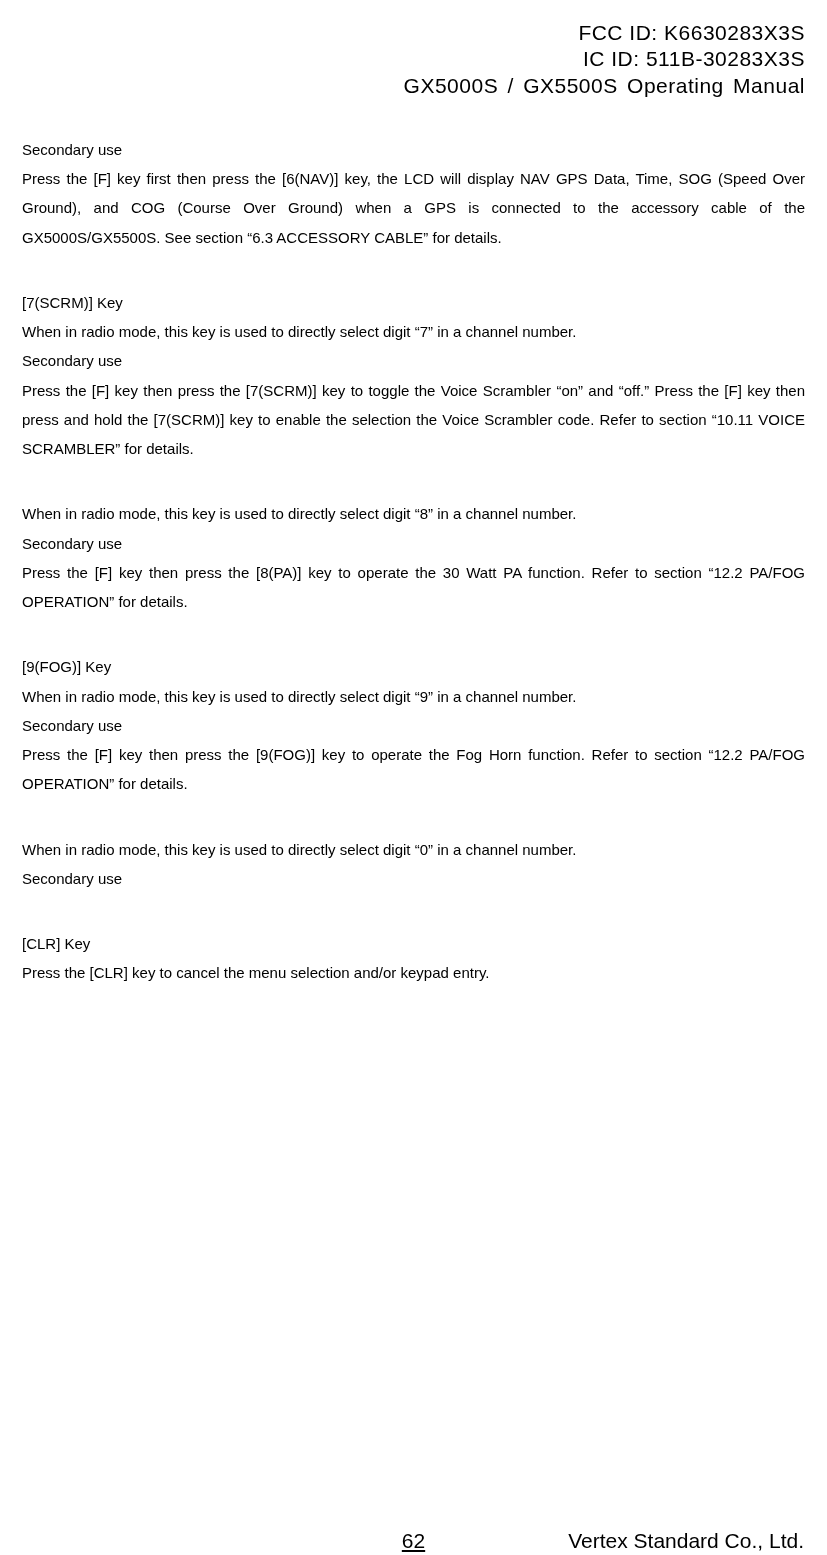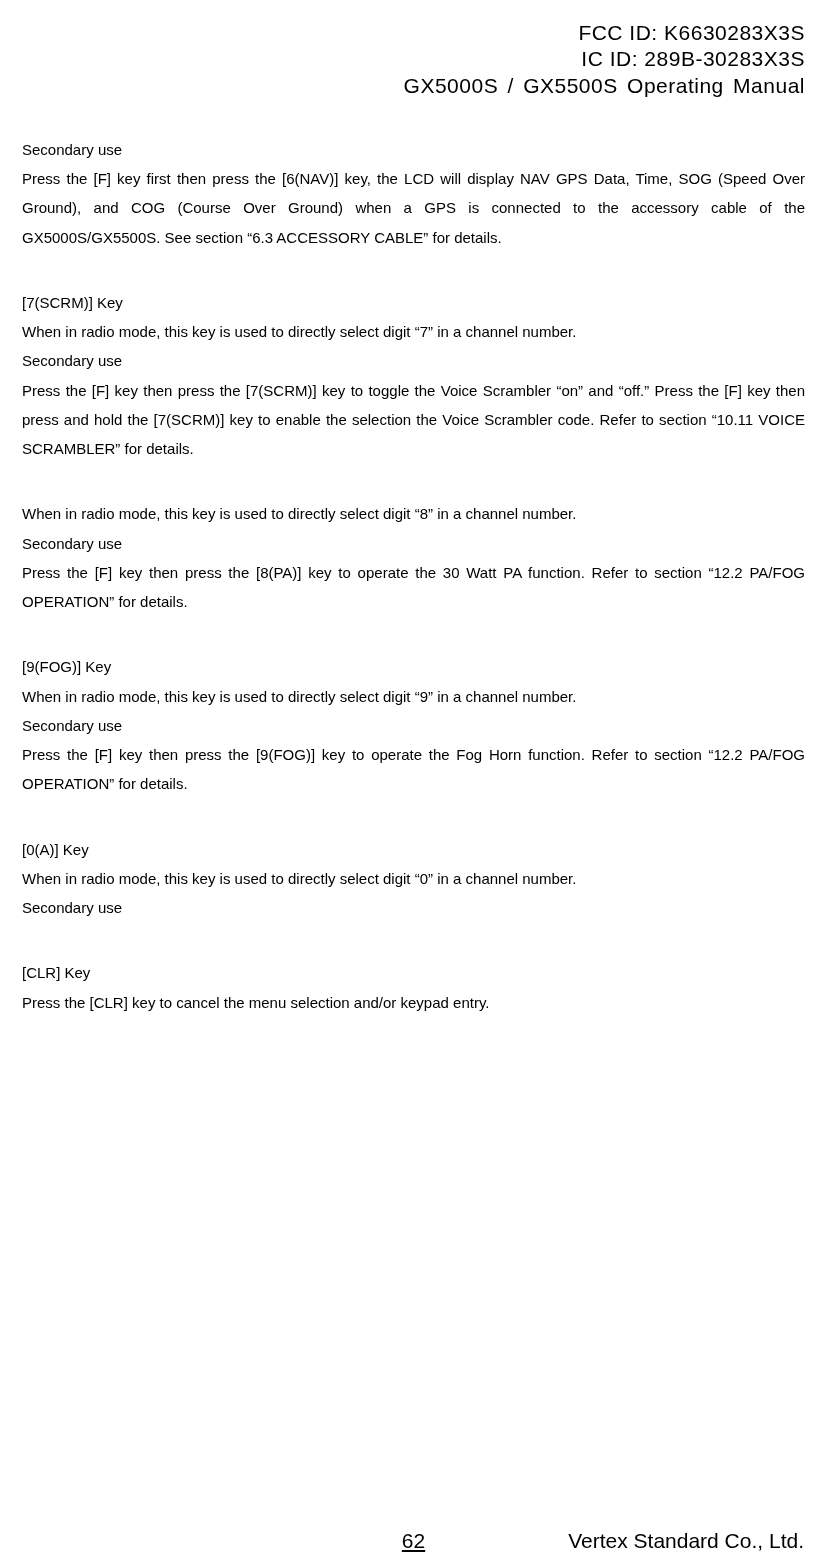--- a/index.html
+++ b/index.html
@@ -64,21 +64,21 @@
     right: 1px;
   }
 </style>
 </head>
 <body>
 
 <div class="page">
 
   <div class="header">
     <span class="header-line">FCC ID: K6630283X3S</span>
-    <span class="header-line">IC ID: 289B-30283X3S</span>
+    <span class="header-line">IC ID: 511B-30283X3S</span>
     <span class="header-line model">GX5000S / GX5500S  Operating Manual</span>
   </div>
 
   <div class="body">
 
     <div class="section">
       <p class="para">Secondary use</p>
       <p class="para">Press the [F] key first then press the [6(NAV)] key, the LCD will display NAV GPS Data, Time, SOG (Speed Over Ground), and COG (Course Over Ground) when a GPS is connected to the accessory cable of the GX5000S/GX5500S. See section “6.3 ACCESSORY CABLE” for details.</p>
     </div>
 
@@ -104,21 +104,20 @@
     <div class="section">
       <p class="para">[9(FOG)] Key</p>
       <p class="para">When in radio mode, this key is used to directly select digit “9” in a channel number.</p>
       <p class="para">Secondary use</p>
       <p class="para">Press the [F] key then press the [9(FOG)] key to operate the Fog Horn function. Refer to section “12.2 PA/FOG OPERATION” for details.</p>
     </div>
 
     <div class="spacer"></div>
 
     <div class="section">
-      <p class="para">[0(A)] Key</p>
       <p class="para">When in radio mode, this key is used to directly select digit “0” in a channel number.</p>
       <p class="para">Secondary use</p>
     </div>
 
     <div class="spacer"></div>
 
     <div class="section">
       <p class="para">[CLR] Key</p>
       <p class="para">Press the [CLR] key to cancel the menu selection and/or keypad entry.</p>
     </div>

